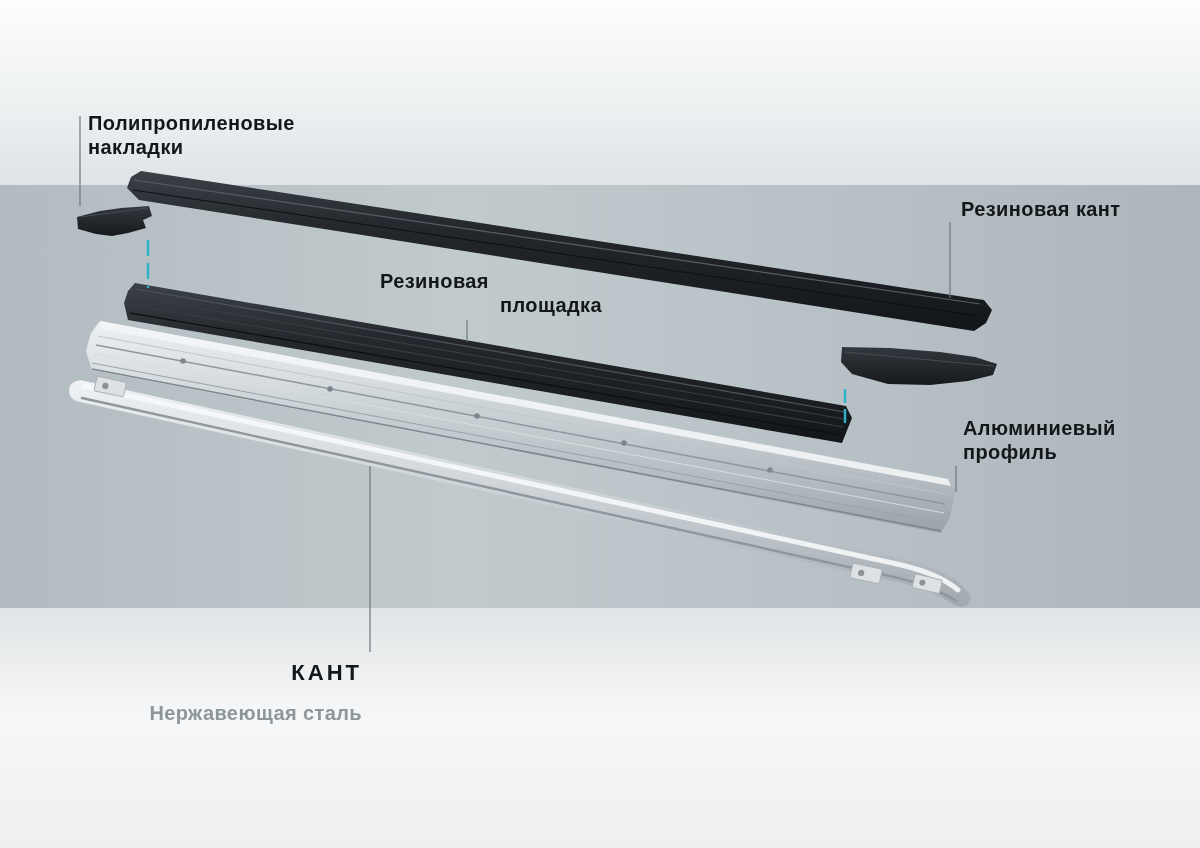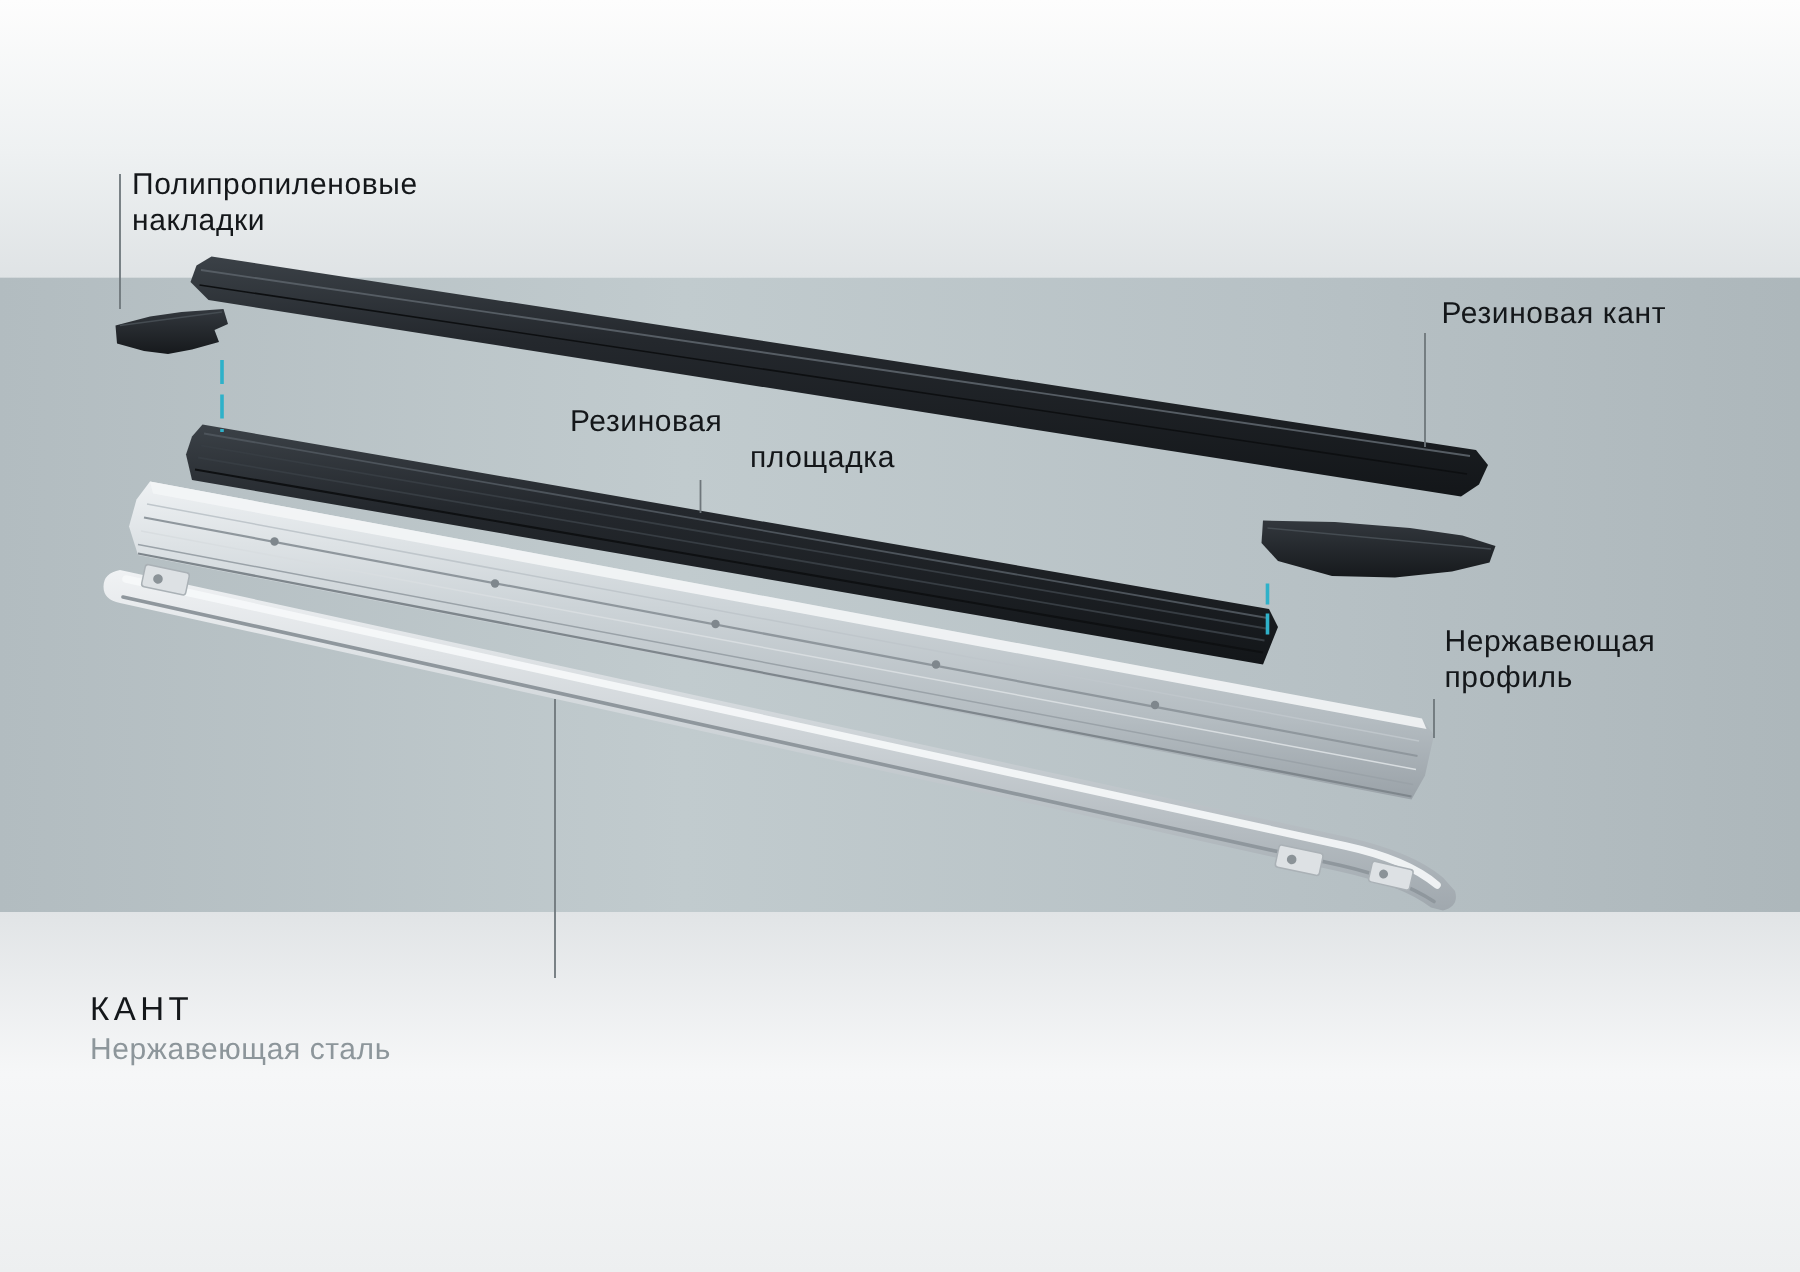--- a/index.html
+++ b/index.html
@@ -6,30 +6,30 @@
   html,body{margin:0;padding:0}
   body{width:1200px;height:848px;font-family:"Liberation Sans",sans-serif;background:#fff}
   .stage{position:relative;width:1200px;height:848px;overflow:hidden}
   .bg-top{position:absolute;left:0;top:0;width:100%;height:185px;
     background:linear-gradient(180deg,#fdfdfd 0%,#eef1f2 55%,#dfe3e5 100%)}
   .bg-band{position:absolute;left:0;top:185px;width:100%;height:423px;
     background:linear-gradient(90deg,#b2bcc0 0%,#c1cbce 38%,#b7c1c5 72%,#adb7bb 100%)}
   .bg-bottom{position:absolute;left:0;top:608px;width:100%;height:240px;
     background:linear-gradient(180deg,#e1e4e6 0%,#f6f7f8 45%,#edeff0 100%)}
   .scene{position:absolute;left:0;top:0;width:1200px;height:848px}
-  .label{position:absolute;font-weight:400;font-size:20px;line-height:24px;
+  .label{position:absolute;font-weight:700;font-size:20px;line-height:24px;
     color:var(--label,#14171a);letter-spacing:.4px;white-space:nowrap}
   .label-pads{left:88px;top:111px}
   .label-edging{left:961px;top:197px}
   .label-platform{left:380px;top:269px}
   .label-platform .l2{margin-left:120px}
   .label-aluminum{left:963px;top:416px}
-  .label-brand-block{left:60px;top:661px;width:302px;text-align:left}
+  .label-brand-block{left:60px;top:661px;width:302px;text-align:right}
   .brand-line{font-size:22px;letter-spacing:3px}
-  .material-line{color:var(--muted,#8d969b);margin-top:3px}
+  .material-line{color:var(--muted,#8d969b);margin-top:16px}
   .leader{stroke:#6e767b;stroke-width:1.2}
   .accent-line{stroke:var(--accent,#2fb1c9);stroke-width:2.4}
 </style>
 </head>
 <body>
 
 <div class="stage">
   <div class="bg-top"></div>
   <div class="bg-band"></div>
   <div class="bg-bottom"></div>
@@ -133,21 +133,21 @@
   <div class="label label-edging">
     <div>Резиновая кант</div>
   </div>
 
   <div class="label label-platform">
     <div>Резиновая</div>
     <div class="l2">площадка</div>
   </div>
 
   <div class="label label-aluminum">
-    <div>Нержавеющая</div>
+    <div>Алюминиевый</div>
     <div>профиль</div>
   </div>
 
   <div class="label label-brand-block">
     <div class="brand-line">КАНТ</div>
     <div class="material-line">Нержавеющая сталь</div>
   </div>
 </div>
 
 </body></html>

